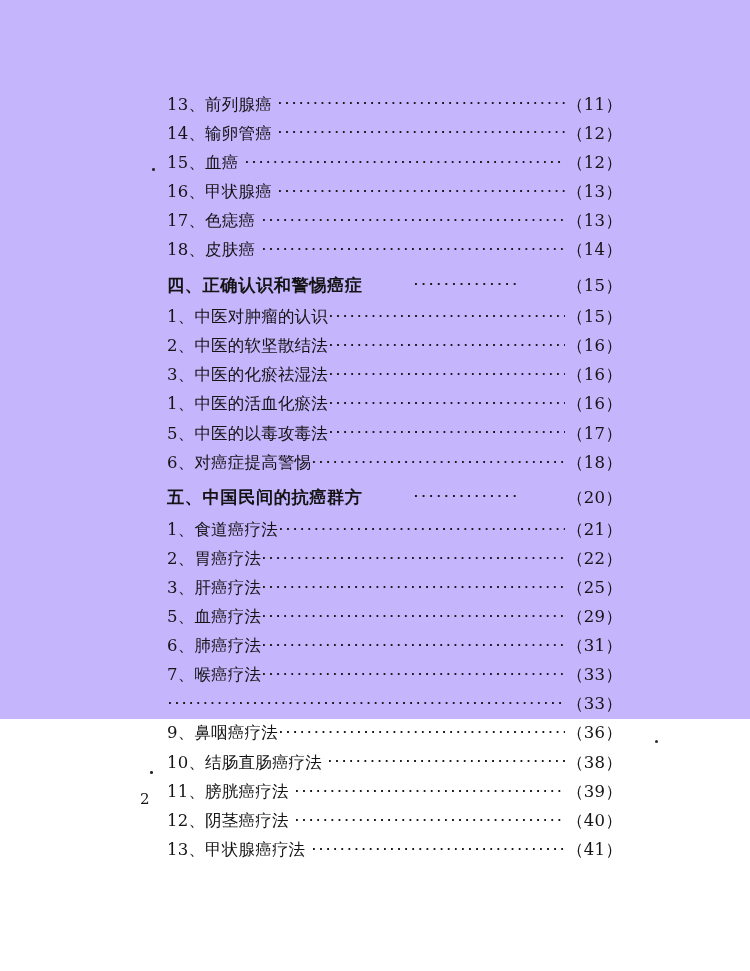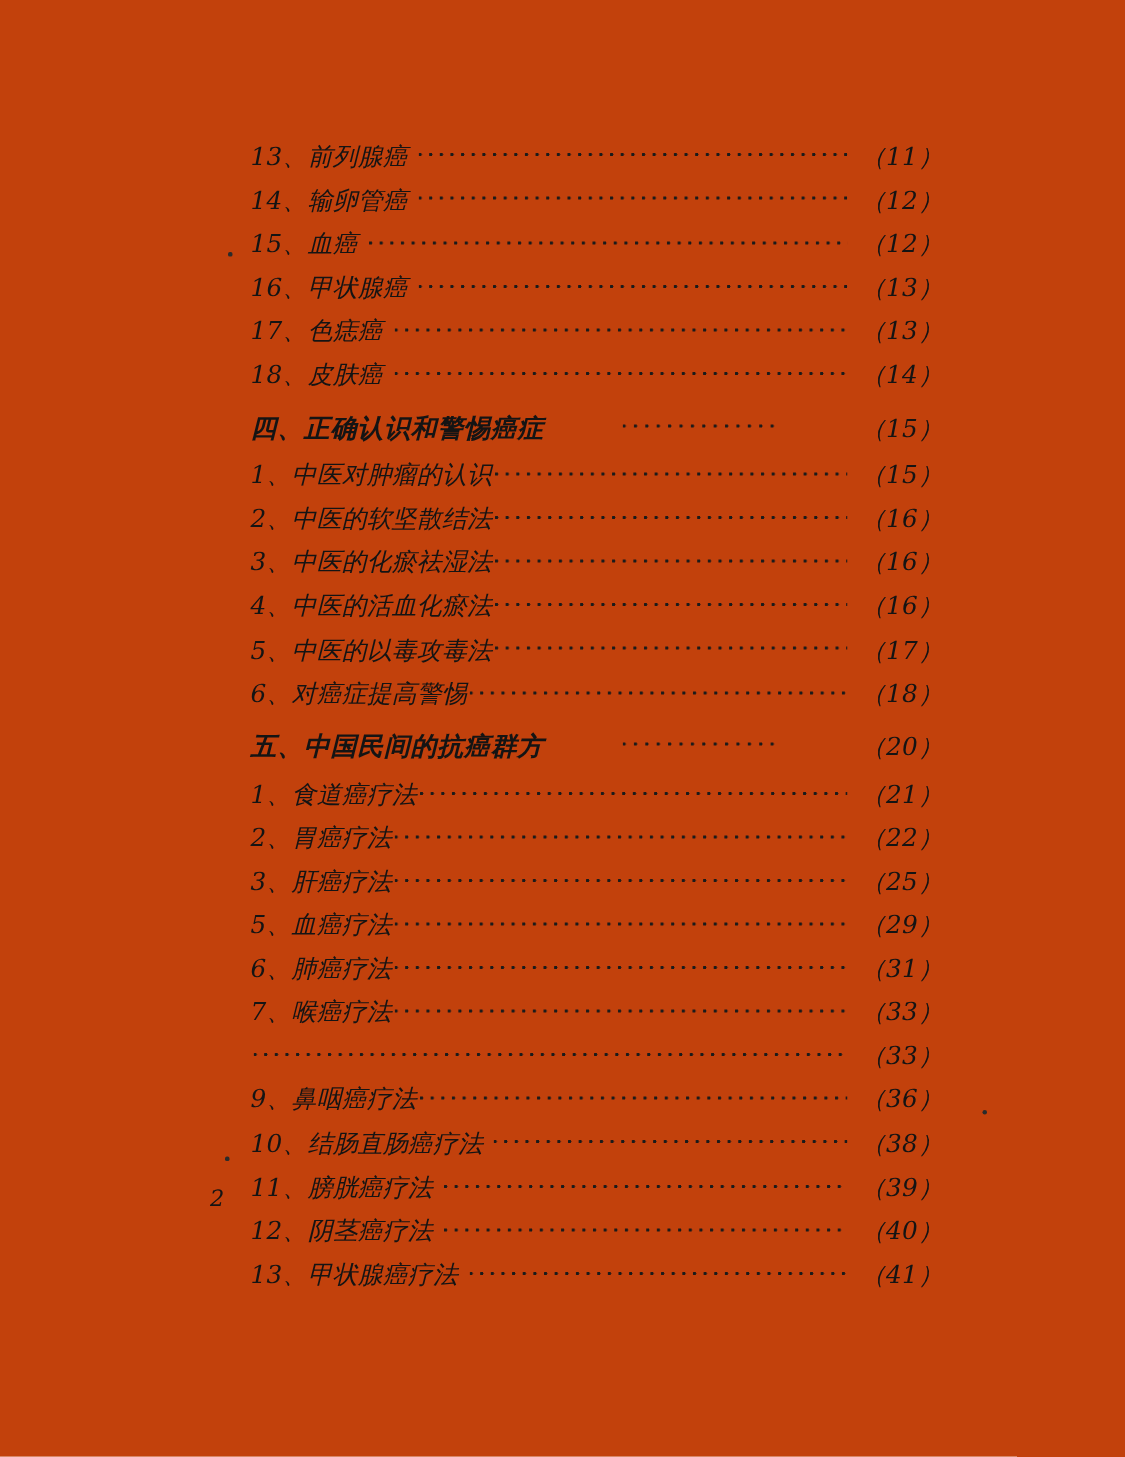--- a/index.html
+++ b/index.html
@@ -14,23 +14,22 @@
     font-family: "DejaVu Serif", "Liberation Serif", serif;
     color: #111111;
     overflow: hidden;
   }
 
   #toc-page {
     position: absolute;
     left: 0;
     top: 0;
     width: 750px;
-    height: 971px;
-    background: #c2410c;
-    font-style: italic;
+    height: 719px;
+    background: #c4b5fd;
   }
 
   #toc-list {
     position: absolute;
     left: 167px;
     top: 93px;
     width: 462px;
   }
 
   .toc-row {
@@ -78,21 +77,21 @@
   }
   
   .heading .toc-leader::before {
     bottom: 0.34em;
     background-size: 7.6px 2.2px;
   }
 
   .toc-page-no {
     flex: 0 0 auto;
     width: 62px;
-    text-align: right;
+    text-align: left;
     white-space: pre;
     font-family: "DejaVu Serif", "Liberation Serif", serif;
     font-size: 16.5px;
     letter-spacing: 0.3px;
   }
   .heading .toc-page-no { font-weight: 400; font-size: 16.5px; letter-spacing: 0.3px; }
 
   
   .speck {
     position: absolute;
@@ -162,21 +161,21 @@
         <span class="toc-label">2、中医的软坚散结法</span>
         <span class="toc-leader"></span>
         <span class="toc-page-no">（16）</span>
       </div>
       <div class="toc-row">
         <span class="toc-label">3、中医的化瘀祛湿法</span>
         <span class="toc-leader"></span>
         <span class="toc-page-no">（16）</span>
       </div>
       <div class="toc-row">
-        <span class="toc-label">4、中医的活血化瘀法</span>
+        <span class="toc-label">1、中医的活血化瘀法</span>
         <span class="toc-leader"></span>
         <span class="toc-page-no">（16）</span>
       </div>
       <div class="toc-row">
         <span class="toc-label">5、中医的以毒攻毒法</span>
         <span class="toc-leader"></span>
         <span class="toc-page-no">（17）</span>
       </div>
       <div class="toc-row">
         <span class="toc-label">6、对癌症提高警惕</span>

